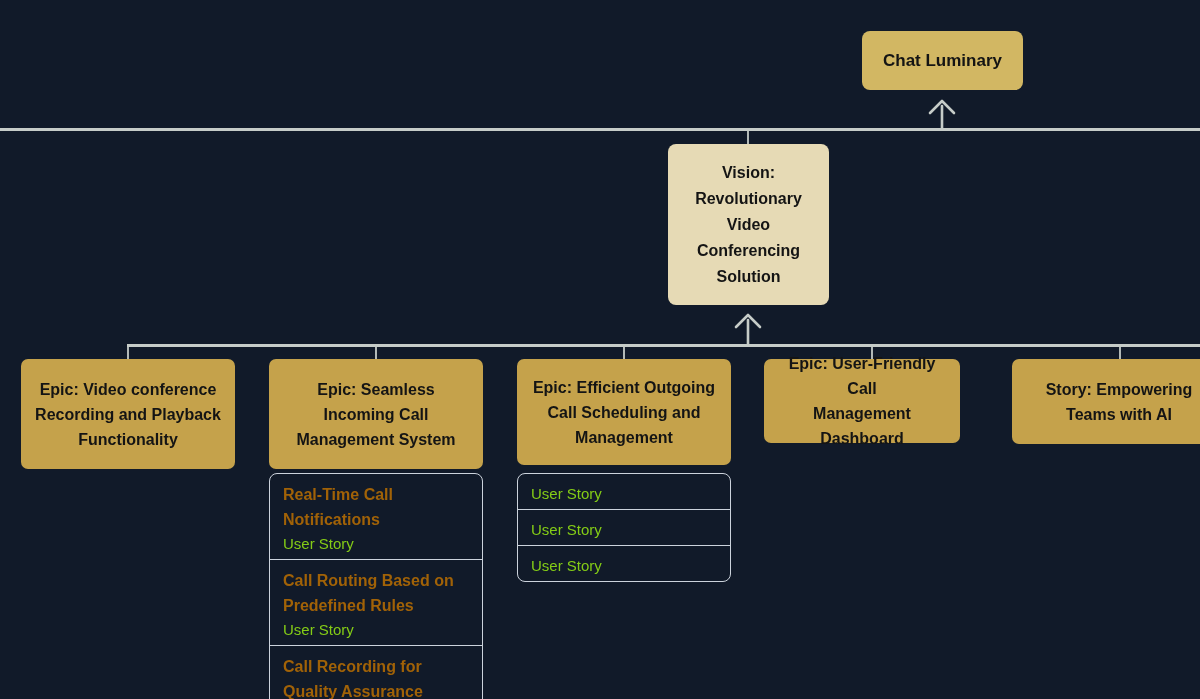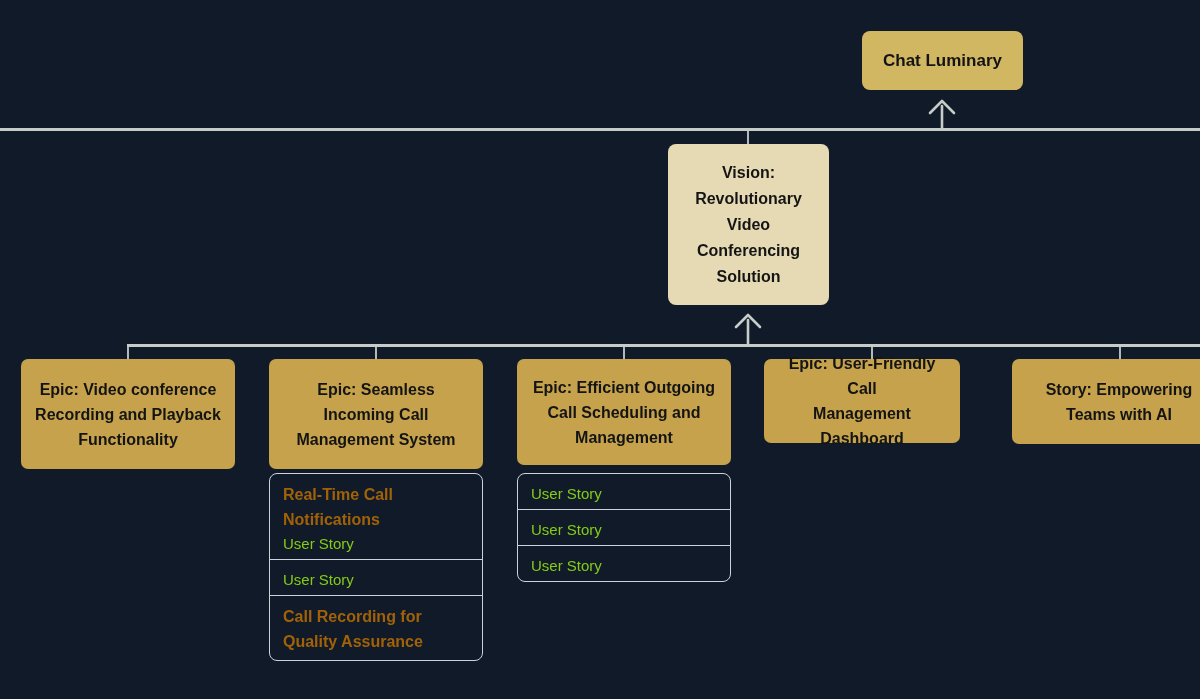--- a/index.html
+++ b/index.html
@@ -154,20 +154,22 @@
 Teams with AI</span>
   </div>
 
   <div class="story-panel" style="left:269px; top:473px; width:214px;">
     <div class="story">
       <div class="story-title">Real-Time Call
 Notifications</div>
       <div class="story-type">User Story</div>
     </div>
     <div class="story">
+      <div class="story-title">Call Routing Based on
+Predefined Rules</div>
       <div class="story-type">User Story</div>
     </div>
     <div class="story">
       <div class="story-title">Call Recording for
 Quality Assurance</div>
 
     </div>
   </div>
 
   <div class="story-panel" style="left:517px; top:473px; width:214px;">

